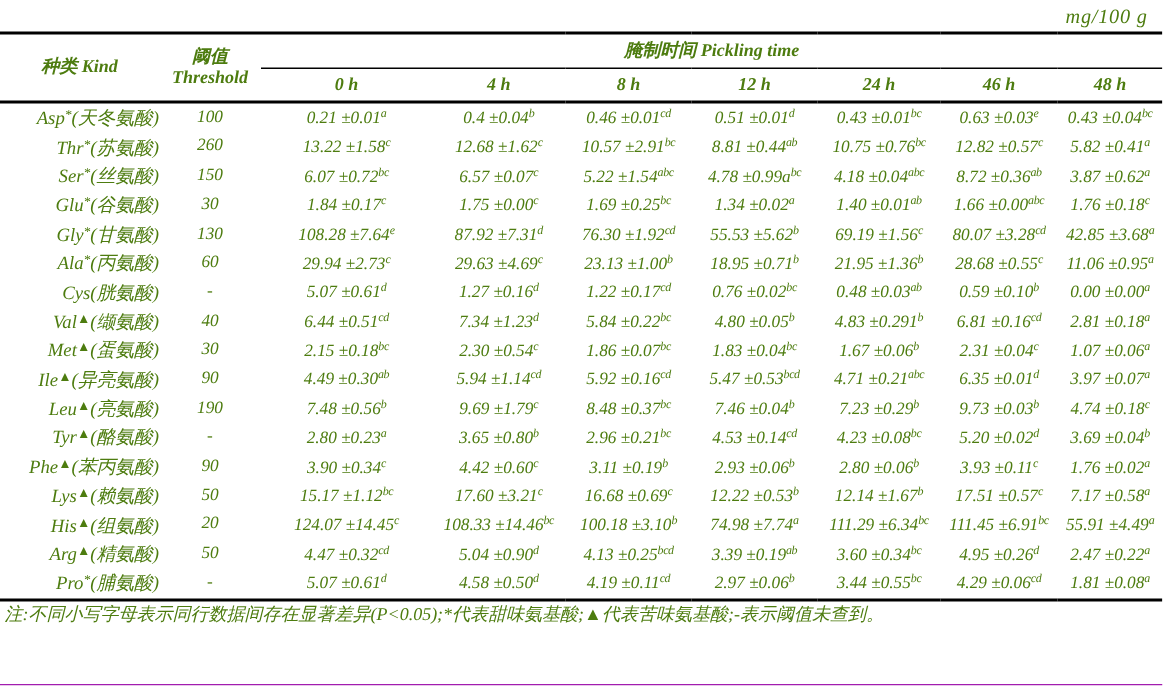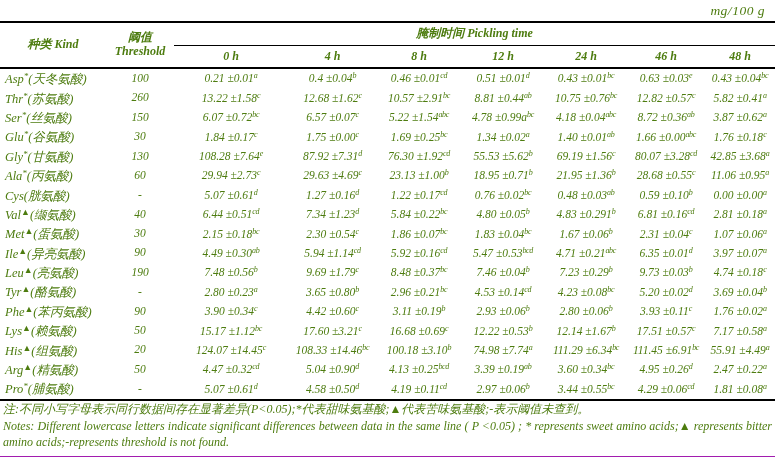--- a/index.html
+++ b/index.html
@@ -29,21 +29,21 @@
   }
   thead tr.subhead th{border-bottom:2px solid #000;height:21px;}
   th.pickling{border-bottom:1px solid #000;height:22px;}
   th.kind-h,th.thr-h{border-bottom:2px solid #000;}
   tbody td{
     font-size:11.5px;text-align:center;vertical-align:middle;
     height:19.4px;padding:0;line-height:1;white-space:nowrap;
   }
   tbody tr:last-child td{border-bottom:2px solid #000;}
   td.kind{
-    text-align:left;padding-left:5px;font-size:12.5px;
+    text-align:right;padding-left:5px;font-size:12.5px;
   }
   .sup{font-size:8px;vertical-align:4px;letter-spacing:-.3px;}
   .mark{font-size:9px;vertical-align:3.5px;}
   .thr-two-line{display:block;}
   #notes{
     position:absolute;left:3px;right:3px;top:401px;
     font-size:12px;line-height:16px;
   }
   #note-zh{margin:0 0 1px 0;}
   #note-en{margin:0;text-align:justify;}
@@ -271,15 +271,14 @@
           <td><span>2.97 ±0.06</span><span class="sup">b</span></td>
           <td><span>3.44 ±0.55</span><span class="sup">bc</span></td>
           <td><span>4.29 ±0.06</span><span class="sup">cd</span></td>
           <td><span>1.81 ±0.08</span><span class="sup">a</span></td>
         </tr>
       </tbody>
   </table>
 
   <div id="notes">
     <p id="note-zh">注:不同小写字母表示同行数据间存在显著差异(P&lt;0.05);*代表甜味氨基酸;▲代表苦味氨基酸;-表示阈值未查到。</p>
-    <p id="note-en">Notes: Different lowercase letters indicate significant differences between data in the same line ( P &lt;0.05) ; * represents sweet amino acids;▲ represents bitter amino acids;-represents threshold is not found.</p>
   </div>
 </div>
 
 </body></html>

